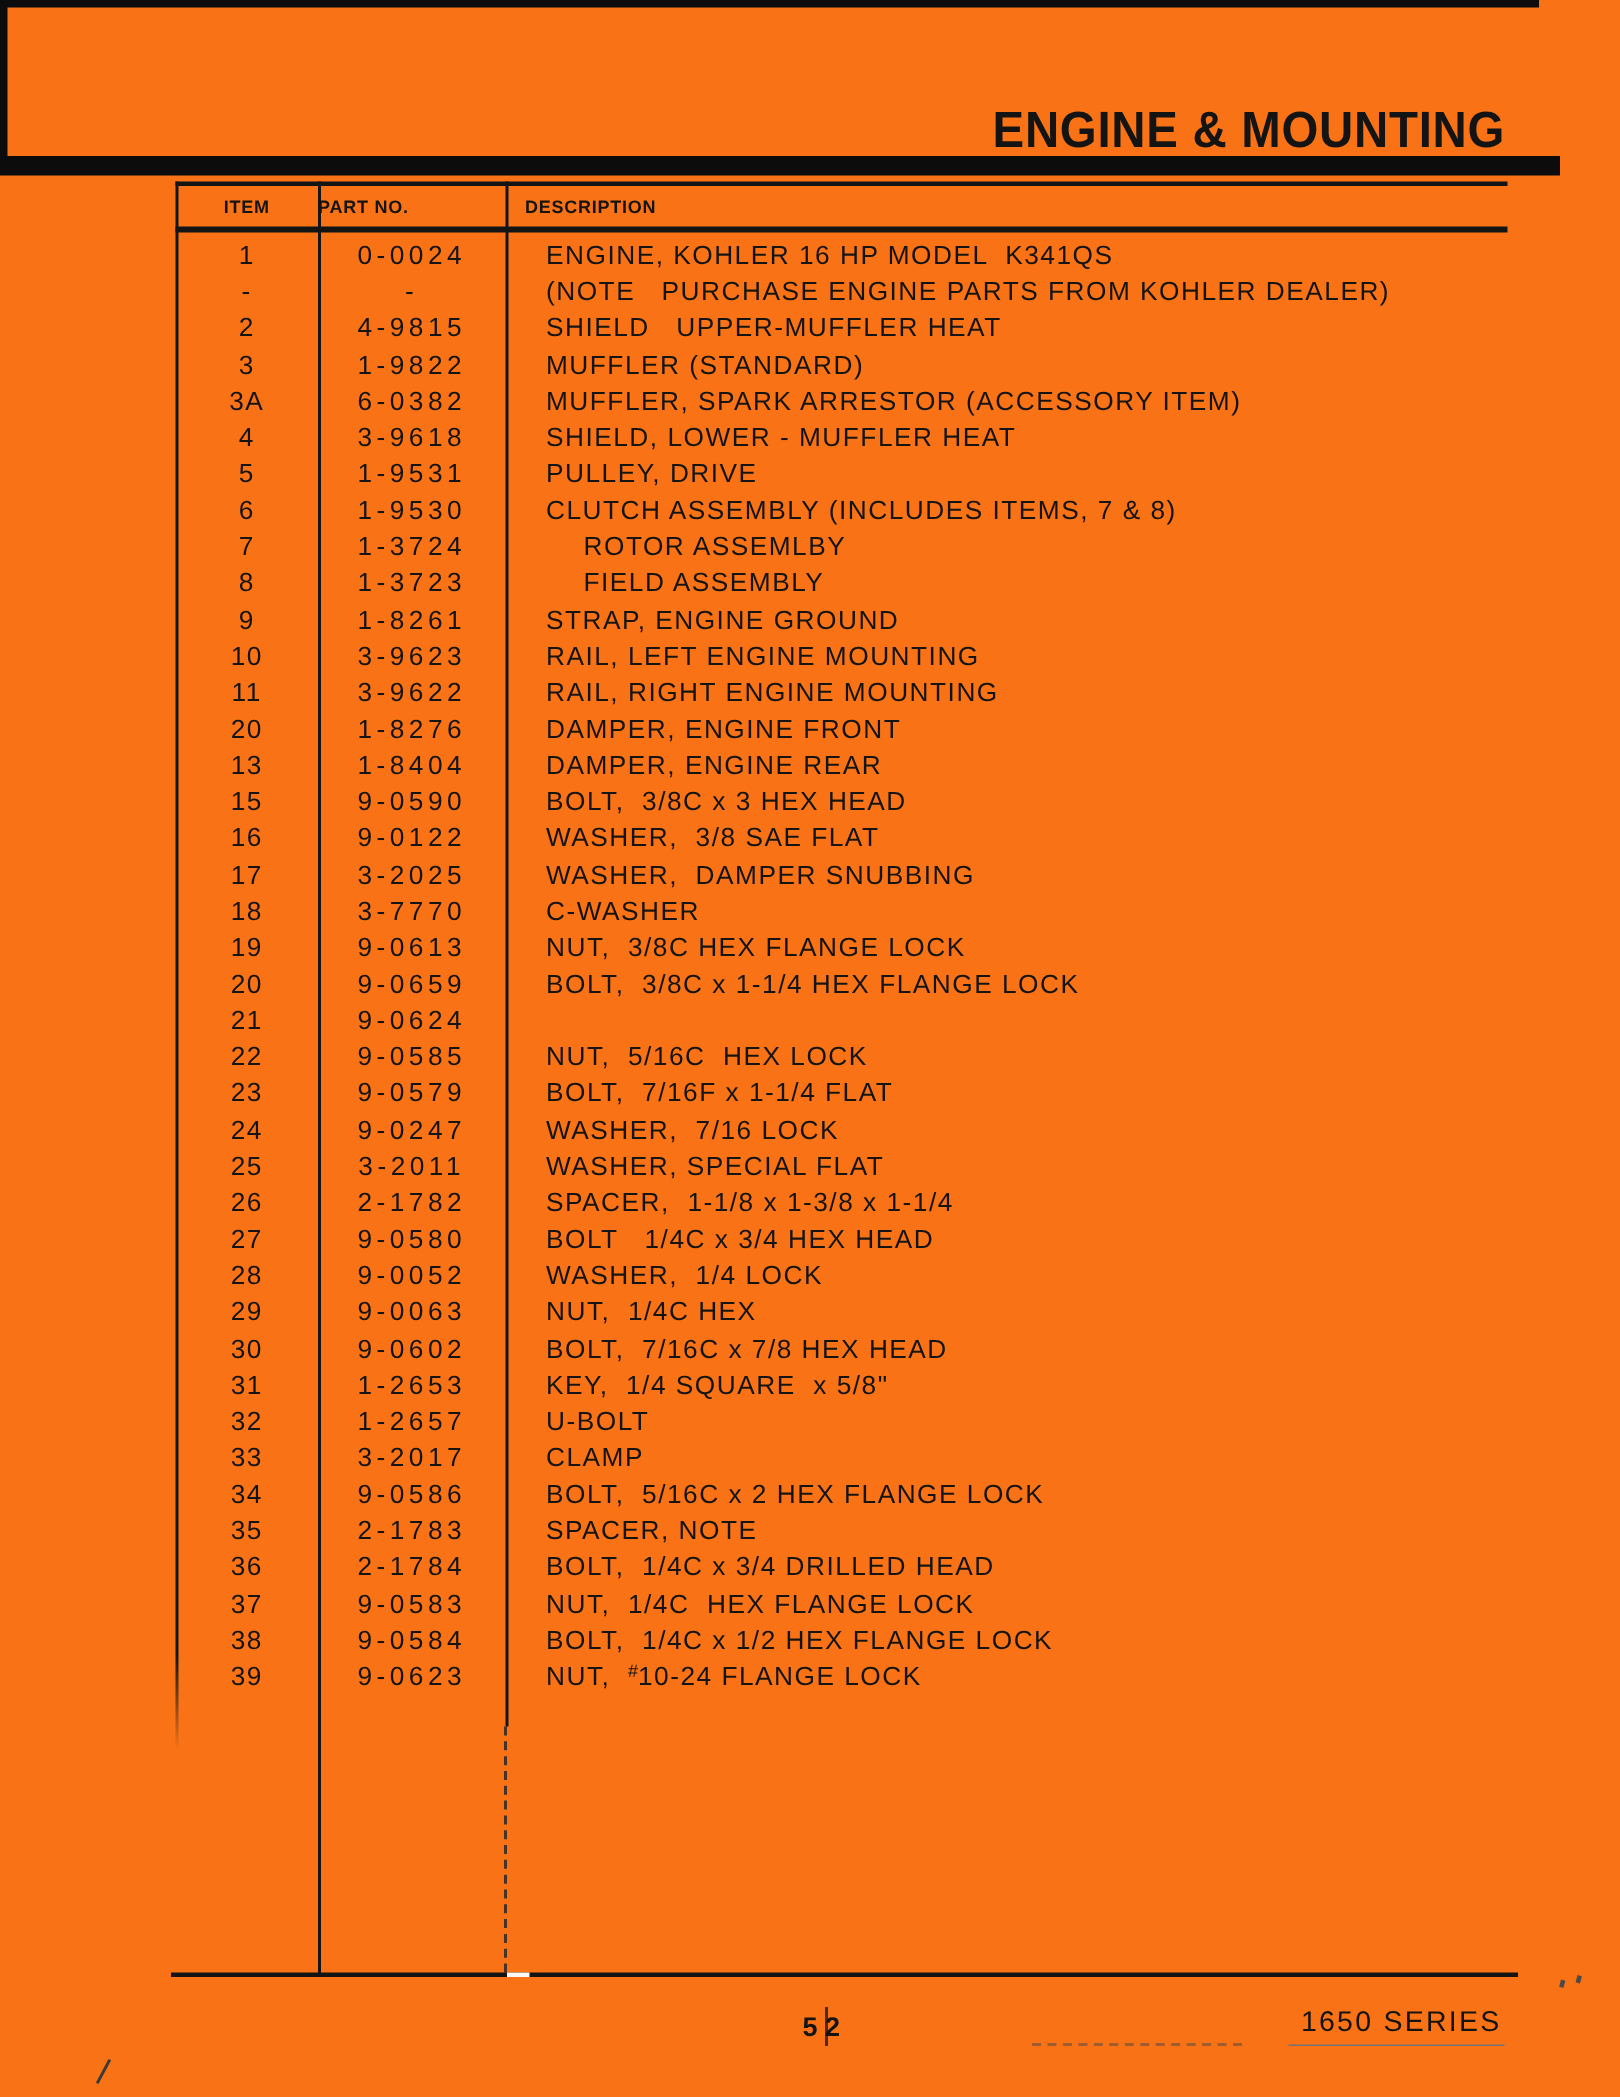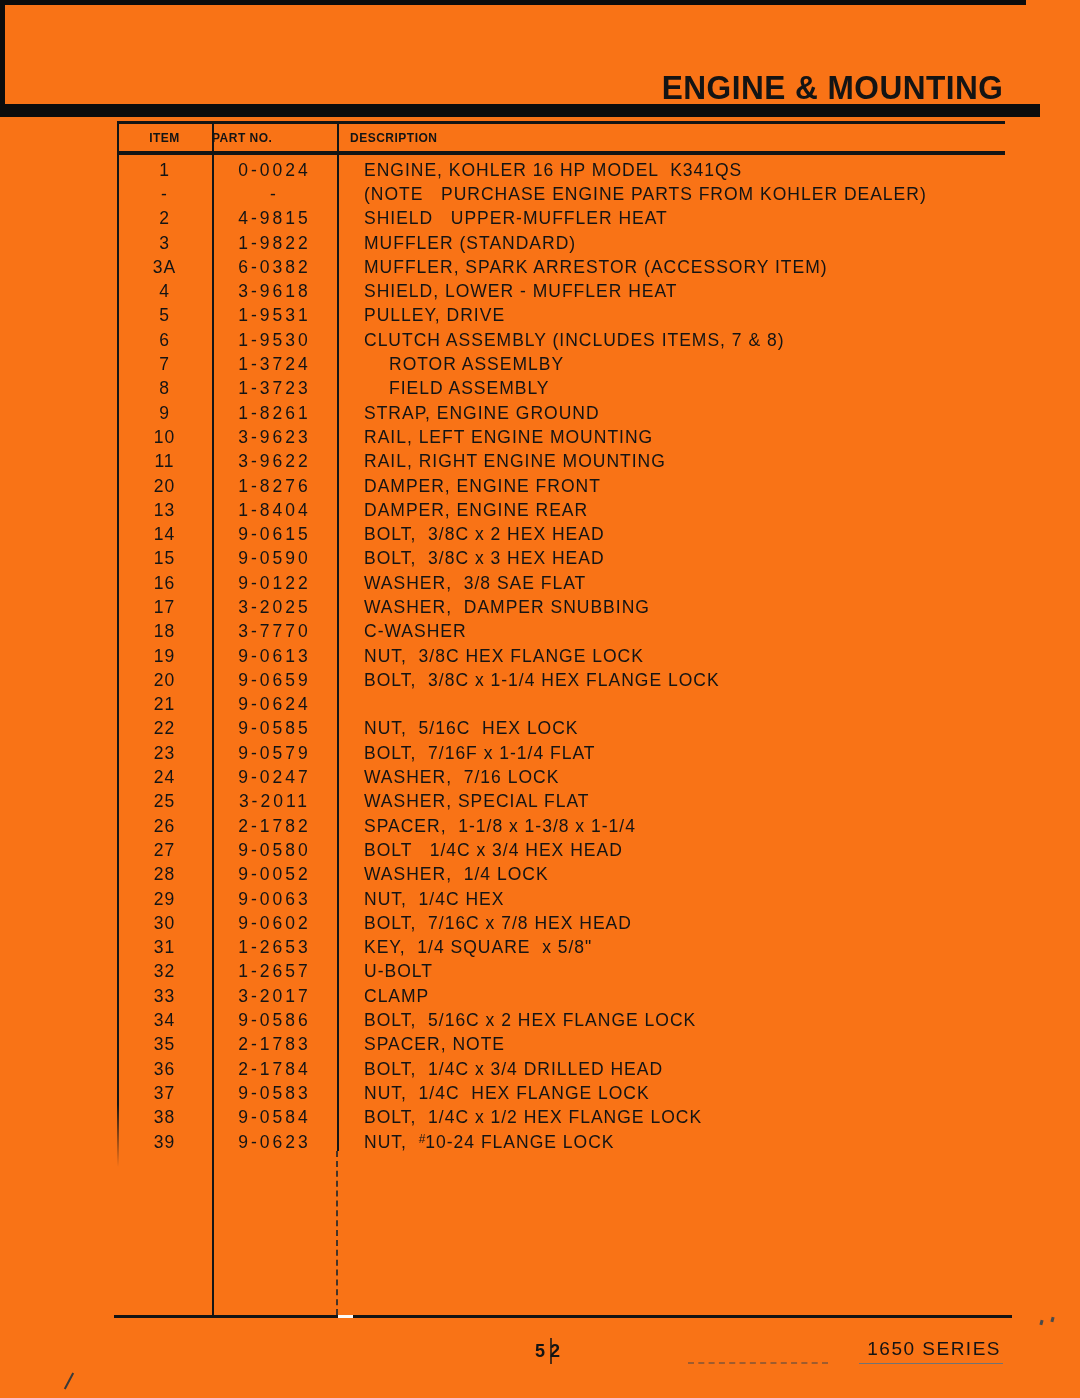--- a/index.html
+++ b/index.html
@@ -166,25 +166,20 @@
       <div class="cell-item">20</div>
       <div class="cell-part">1-8276</div>
       <div class="cell-desc">DAMPER, ENGINE FRONT</div>
     </div>
         <div class="trow">
       <div class="cell-item">13</div>
       <div class="cell-part">1-8404</div>
       <div class="cell-desc">DAMPER, ENGINE REAR</div>
     </div>
         <div class="trow">
-      <div class="cell-item">14</div>
-      <div class="cell-part">9-0615</div>
-      <div class="cell-desc">BOLT,  3/8C x 2 HEX HEAD</div>
-    </div>
-        <div class="trow">
       <div class="cell-item">15</div>
       <div class="cell-part">9-0590</div>
       <div class="cell-desc">BOLT,  3/8C x 3 HEX HEAD</div>
     </div>
         <div class="trow">
       <div class="cell-item">16</div>
       <div class="cell-part">9-0122</div>
       <div class="cell-desc">WASHER,  3/8 SAE FLAT</div>
     </div>
         <div class="trow">

